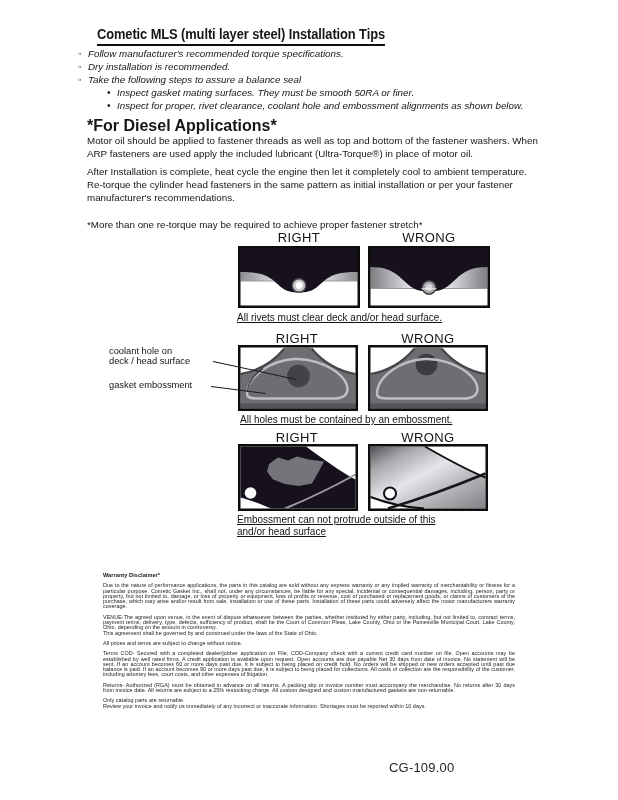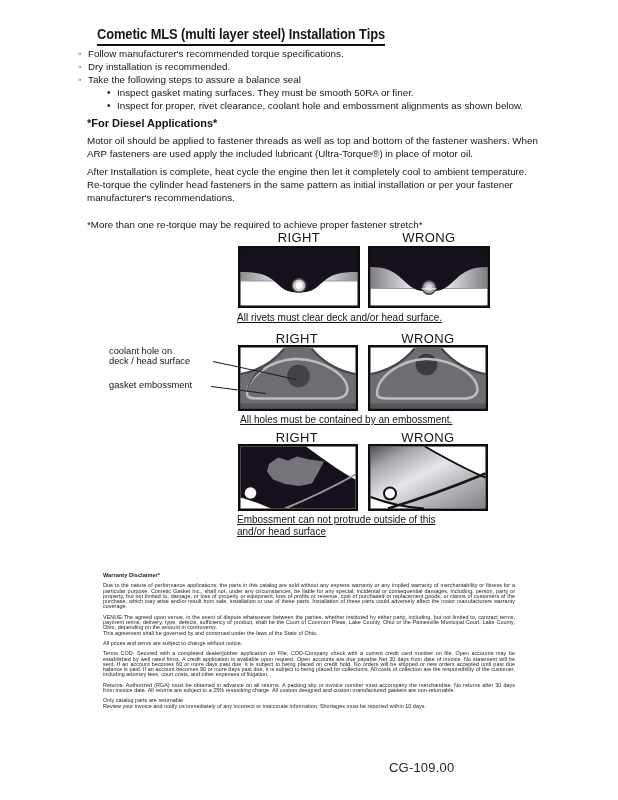--- a/index.html
+++ b/index.html
@@ -4,28 +4,28 @@
 <style>
   html,body{margin:0;padding:0;background:#ffffff;}
   body{width:618px;height:800px;overflow:hidden;font-family:"Liberation Sans",sans-serif;color:#161616;}
   .page{position:relative;width:618px;height:752px;background:#fff;}
 
   .abs{position:absolute;}
 
   .title{left:97px;top:26px;font-size:14px;font-weight:bold;letter-spacing:-0.1px;
          border-bottom:2px solid #101010;padding-bottom:2px;transform:scaleX(.92);transform-origin:0 0;white-space:nowrap;}
 
-  .bullets{left:78px;top:48px;width:470px;font-size:9.8px;line-height:12.9px;}
+  .bullets{left:78px;top:48px;width:470px;font-size:9.8px;line-height:12.9px;font-style:italic;}
   .b-row{display:flex;}
   .b-marker{width:10px;flex:0 0 10px;}
   .b-marker::before{content:"\25E6";font-size:10px;}
   .b-sub{margin-left:29px;}
   .b-sub .b-marker::before{content:"\2022";}
 
-  .h-diesel{left:87px;top:117px;font-size:11px;font-weight:bold;}
+  .h-diesel{left:87px;top:117px;font-size:16px;font-weight:bold;}
   .para{left:87px;width:452px;font-size:9.8px;line-height:12.9px;}
   .p1{top:135px;} .p2{top:166px;} .note{top:219px;}
 
   .fig-label{width:122px;text-align:center;font-size:13px;letter-spacing:.4px;color:#141414;}
   .cap{font-size:10px;line-height:12px;color:#141414;text-decoration:underline;}
 
   .side-label{width:103px;text-align:left;font-size:9.3px;line-height:10.4px;color:#141414;white-space:pre-line;}
   .leader{height:1.2px;background:#1c1c1c;transform-origin:0 50%;}
 
   .panel{display:block;}

